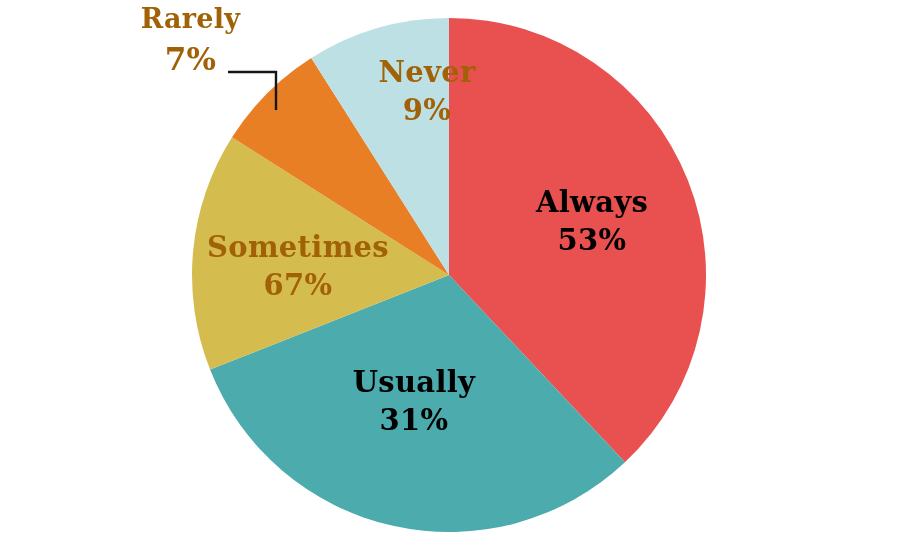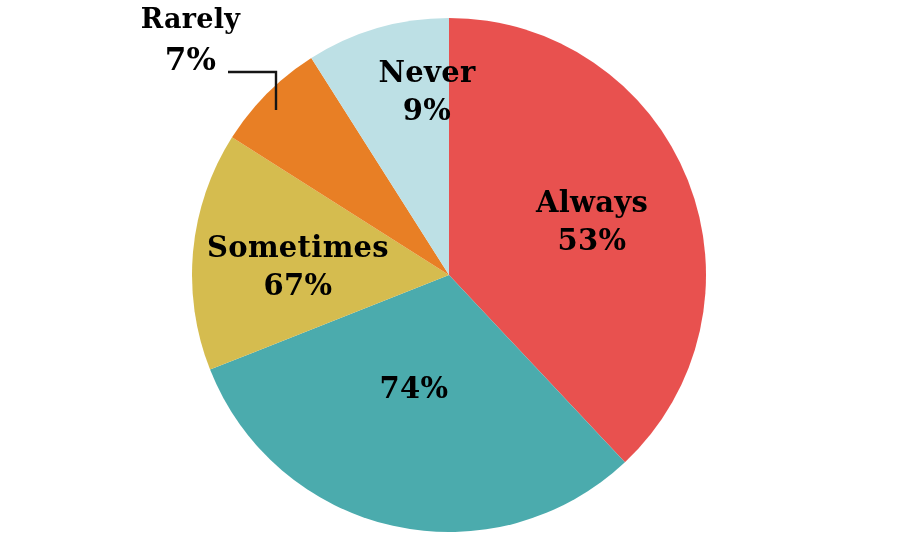--- a/index.html
+++ b/index.html
@@ -44,21 +44,21 @@
     display: block;
     font-size: 29px;
     margin-top: 6px;
   }
   .lbl-light .lbl-name,
   .lbl-light .lbl-val {
     color: #000000;
   }
   .lbl-dark .lbl-name,
   .lbl-dark .lbl-val {
-    color: #000000;
+    color: #a16207;
   }
   
   #label-always {
     left: 502px;
     top: 186px;
     width: 180px;
   }
   
   #label-usually {
     left: 324px;
@@ -109,21 +109,22 @@
       <polyline points="228,72 276,72 276,110" fill="none" stroke="#151515" stroke-width="2.4"></polyline>
     </g>
   </svg>
 
   <div class="slice-label lbl-light" id="label-always">
     <span class="lbl-name">Always</span>
     <span class="lbl-val">53%</span>
   </div>
 
   <div class="slice-label lbl-light" id="label-usually">
-    <span class="lbl-val">74%</span>
+    <span class="lbl-name">Usually</span>
+    <span class="lbl-val">31%</span>
   </div>
 
   <div class="slice-label lbl-dark" id="label-sometimes">
     <span class="lbl-name">Sometimes</span>
     <span class="lbl-val">67%</span>
   </div>
 
   <div class="slice-label lbl-dark" id="label-rarely">
     <span class="lbl-name">Rarely</span>
     <span class="lbl-val">7%</span>

